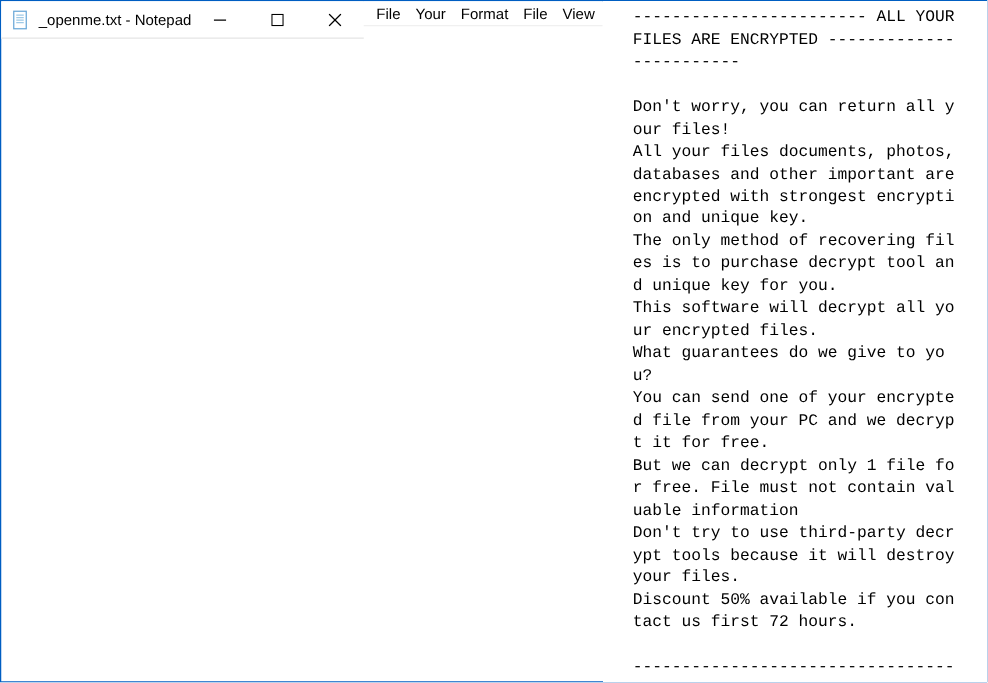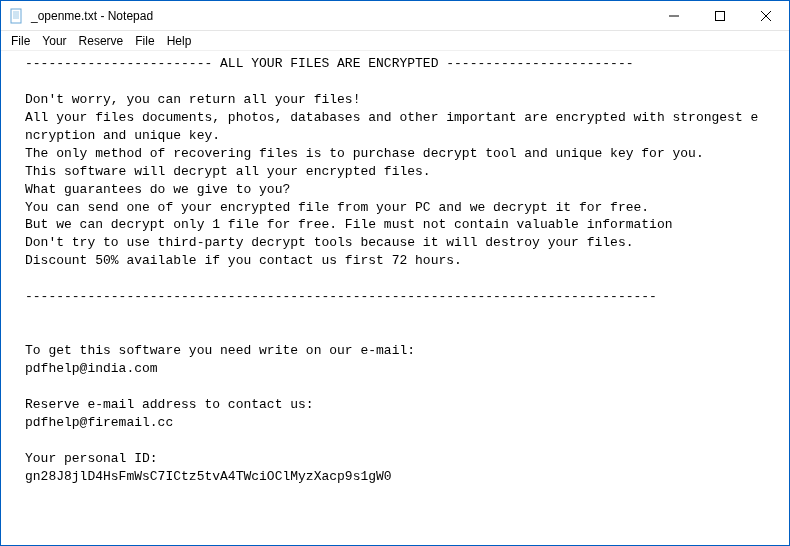--- a/index.html
+++ b/index.html
@@ -13,21 +13,21 @@
       width: 790px;
       height: 546px;
       overflow: hidden;
     }
     .window {
       width: 790px;
       height: 546px;
       background: #fff;
       border: 1px solid #005ec2;
       display: flex;
-      flex-direction: column;
+      flex-direction: row;
     }
     .titlebar {
       height: 30px;
       background: #fff;
       display: flex;
       align-items: center;
       border-bottom: 1px solid #e5e5e5;
     }
     .titlebar-icon {
       width: 16px;
@@ -120,23 +120,23 @@
             <line x1="0" y1="0" x2="10" y2="10" stroke="#000" stroke-width="1"></line>
             <line x1="10" y1="0" x2="0" y2="10" stroke="#000" stroke-width="1"></line>
           </svg>
       </div>
     </div>
   </div>
 
   <div class="menubar">
     <div class="menu-item">File</div>
     <div class="menu-item">Your</div>
-    <div class="menu-item">Reserve</div>
+    <div class="menu-item">Format</div>
     <div class="menu-item">File</div>
-    <div class="menu-item">Help</div>
+    <div class="menu-item">View</div>
   </div>
 
   <div class="content" contenteditable="true" style="">------------------------ ALL YOUR FILES ARE ENCRYPTED ------------------------
 
 Don't worry, you can return all your files!
 All your files documents, photos, databases and other important are encrypted with strongest encryption and unique key.
 The only method of recovering files is to purchase decrypt tool and unique key for you.
 This software will decrypt all your encrypted files.
 What guarantees do we give to you?
 You can send one of your encrypted file from your PC and we decrypt it for free.

